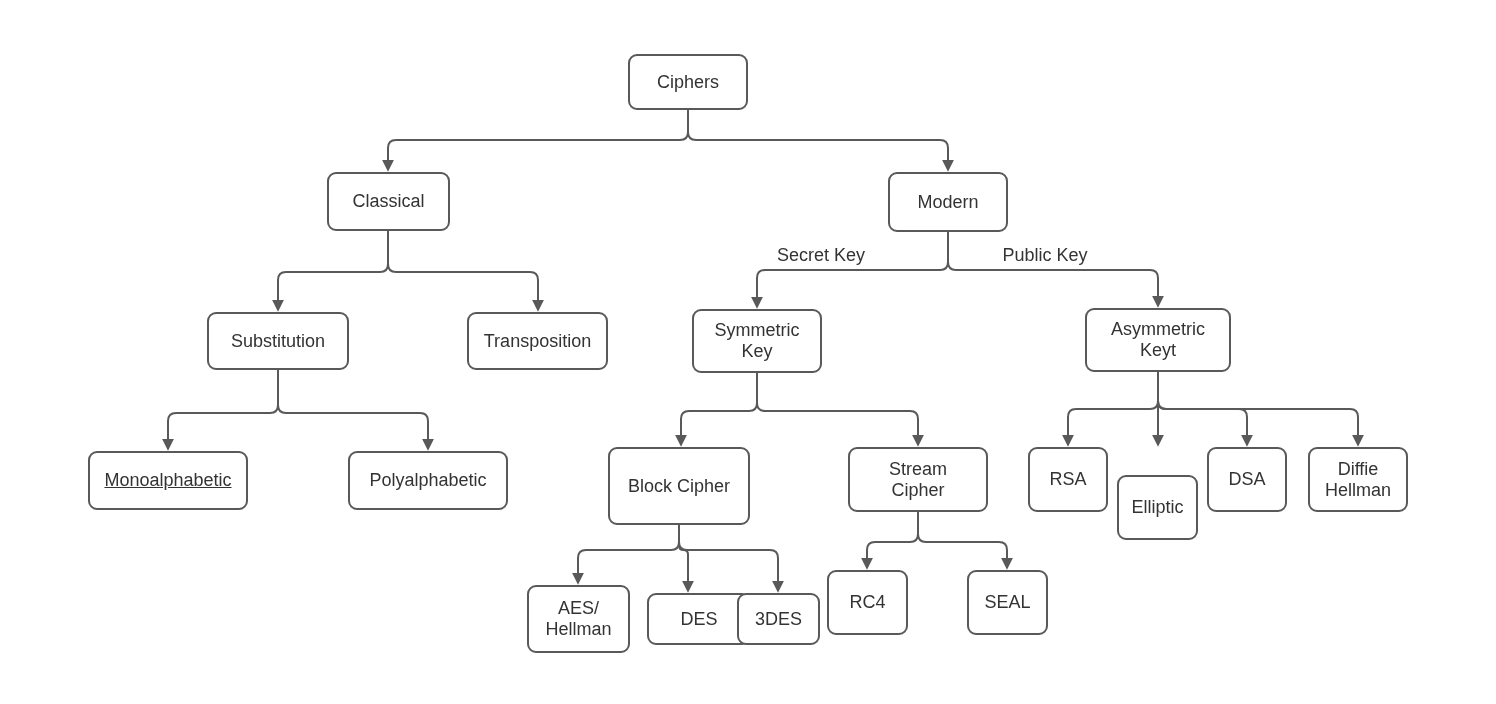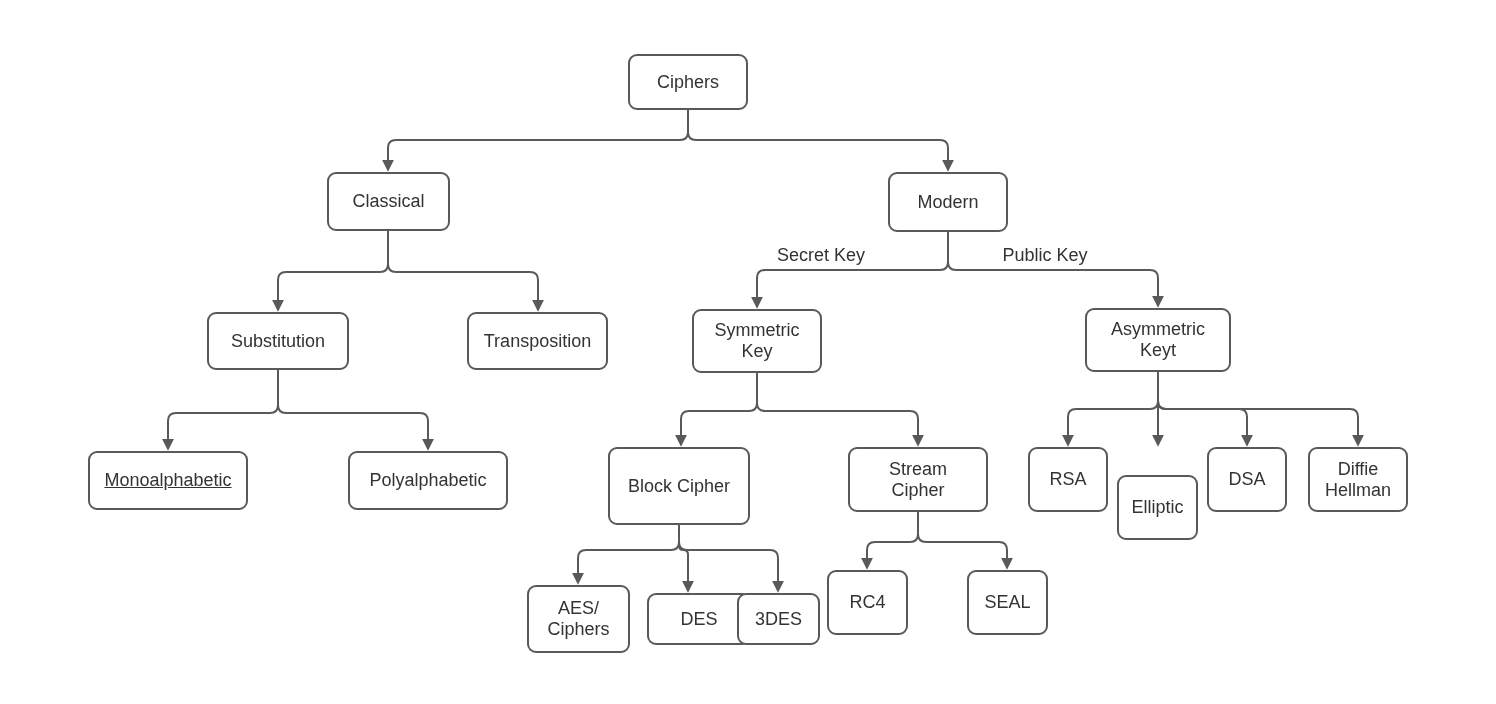--- a/index.html
+++ b/index.html
@@ -101,19 +101,19 @@
   <div class="node" style="left:348px;  top:451px; width:160px; height:59px;">Polyalphabetic</div>
   <div class="node" style="left:608px;  top:447px; width:142px; height:78px;">Block Cipher</div>
   <div class="node" style="left:848px;  top:447px; width:140px; height:65px;">Stream
 Cipher</div>
   <div class="node" style="left:1028px; top:447px; width:80px;  height:65px;">RSA</div>
   <div class="node" style="left:1117px; top:447px; width:81px;  height:65px;margin-top:28px;">Elliptic</div>
   <div class="node" style="left:1207px; top:447px; width:80px;  height:65px;">DSA</div>
   <div class="node" style="left:1308px; top:447px; width:100px; height:65px;">Diffie
 Hellman</div>
   <div class="node" style="left:527px;  top:585px; width:103px; height:68px;">AES/
-Ciphers</div>
+Hellman</div>
   <div class="node" style="left:647px;  top:593px; width:104px;  height:52px;">DES</div>
   <div class="node" style="left:737px;  top:593px; width:83px;  height:52px;">3DES</div>
   <div class="node" style="left:827px;  top:570px; width:81px;  height:65px;">RC4</div>
   <div class="node" style="left:967px;  top:570px; width:81px;  height:65px;">SEAL</div>
 
 </div>
 
 </body></html>

